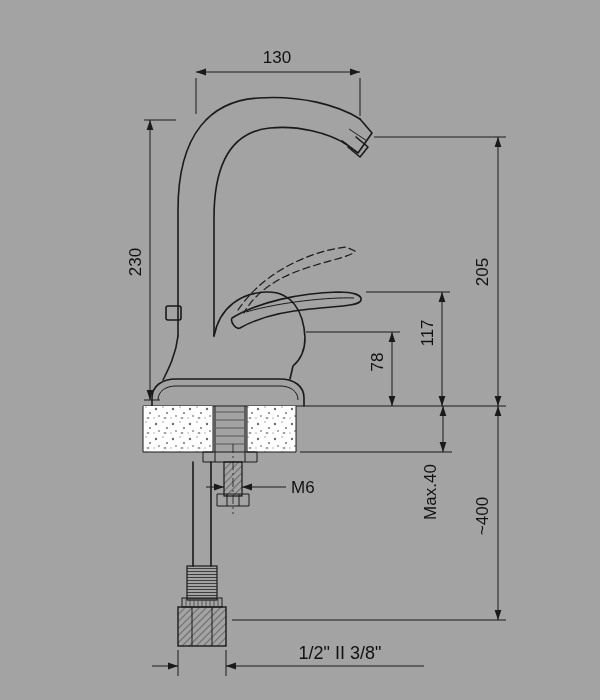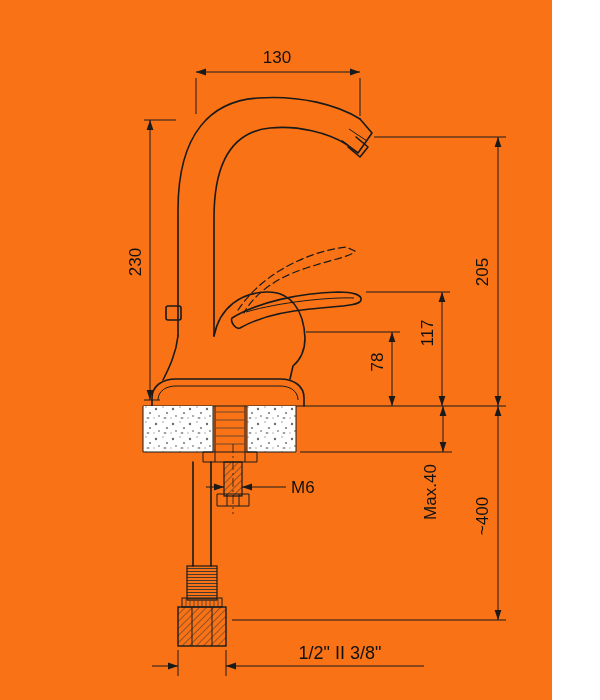--- a/index.html
+++ b/index.html
@@ -1,16 +1,16 @@
 <!DOCTYPE html>
 <html><head>
 <meta charset="utf-8">
 <style>
   html,body{margin:0;padding:0;background:#fff;}
-  .canvas{width:552px;height:700px;background:#f97316;position:relative;overflow:hidden;}
+  .canvas{width:600px;height:700px;background:#a3a3a3;position:relative;overflow:hidden;}
   svg{display:block;}
   text{font-family:"Liberation Sans", sans-serif;font-size:17px;fill:#111;}
   .lbl-lg{font-size:18px;}
   .outline{fill:none;stroke:#1a1a1a;stroke-width:1.6;stroke-linecap:round;stroke-linejoin:round;}
   .thin{fill:none;stroke:#1a1a1a;stroke-width:1;}
   .xfine{fill:none;stroke:#333;stroke-width:0.7;}
   .dashed{fill:none;stroke:#1a1a1a;stroke-width:1.2;stroke-dasharray:7 4;stroke-linecap:round;}
   .dim{fill:none;stroke:#1a1a1a;stroke-width:1;}
   .center{fill:none;stroke:#1a1a1a;stroke-width:0.8;stroke-dasharray:9 3 2 3;}
 </style>

